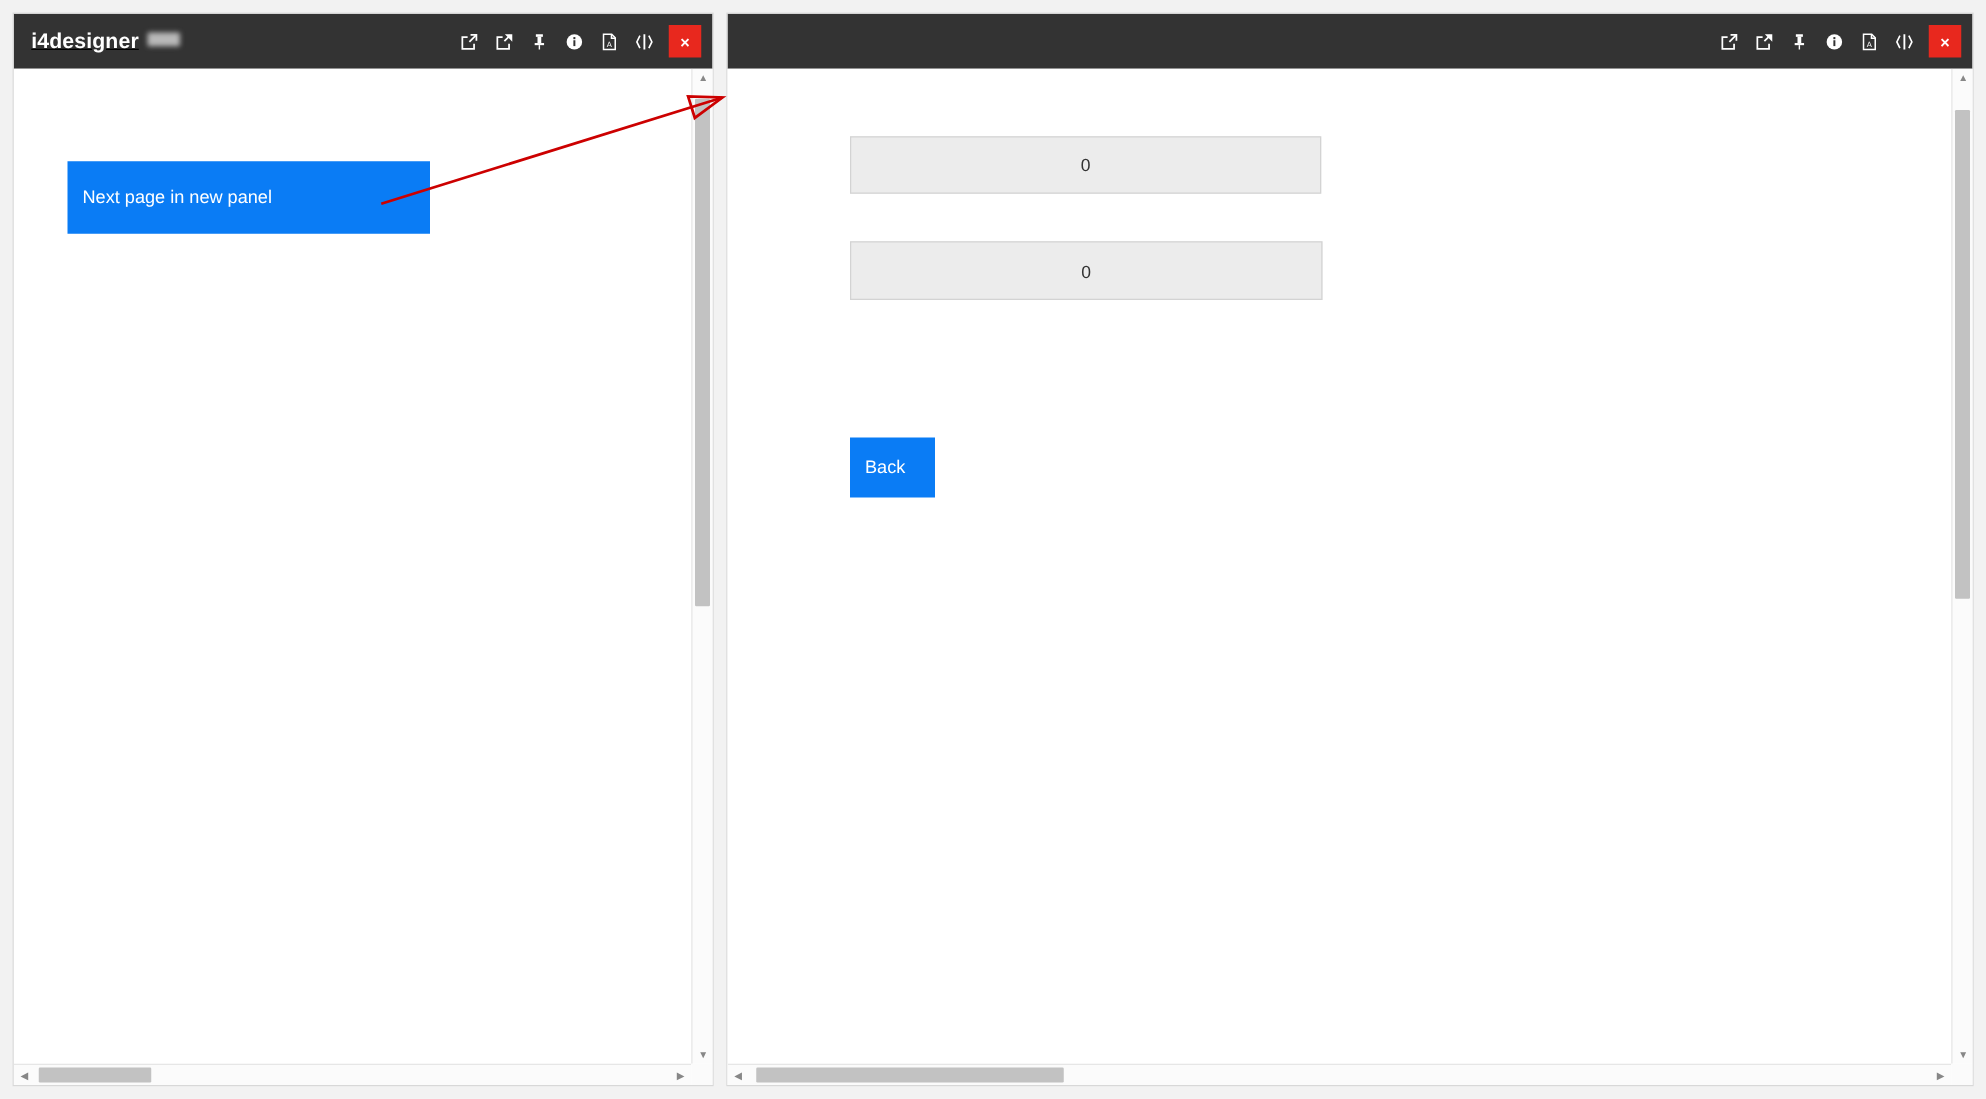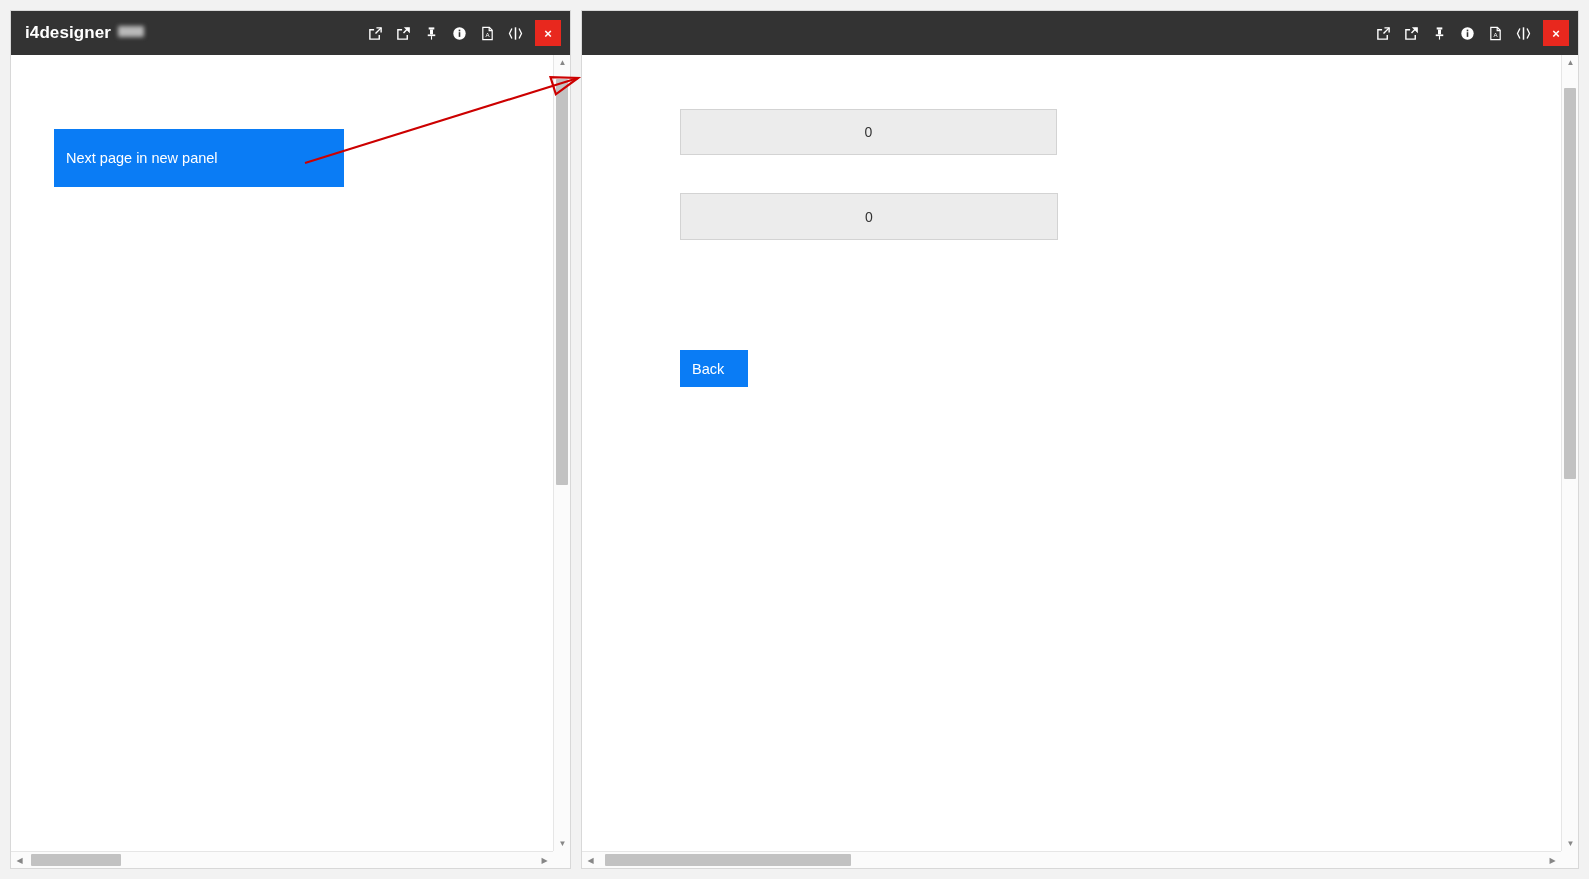--- a/index.html
+++ b/index.html
@@ -33,20 +33,21 @@
   .panel-right { left: 581px; top: 10px; width: 998px;  height: 859px; }
 
   
   .titlebar {
     height: 44px;
     background: #333333;
     display: flex;
     align-items: center;
     flex: 0 0 auto;
     position: relative;
+    text-decoration: underline;
   }
   .title-text {
     color: #ffffff;
     font-size: 17px;
     font-weight: bold;
     margin-left: 14px;
     letter-spacing: 0.1px;
     white-space: nowrap;
   }
   .title-redacted {
@@ -126,21 +127,21 @@
   #btn-next-page {
     left: 43px;
     top: 74px;
     width: 290px;
     height: 58px;
   }
   #btn-back {
     left: 98px;
     top: 295px;
     width: 68px;
-    height: 37px;
+    height: 48px;
   }
 
   .field {
     position: absolute;
     background: #ececec;
     border: 1px solid #d3d3d3;
     box-sizing: border-box;
     color: #333333;
     font-family: "Liberation Sans", sans-serif;
     font-size: 14px;

